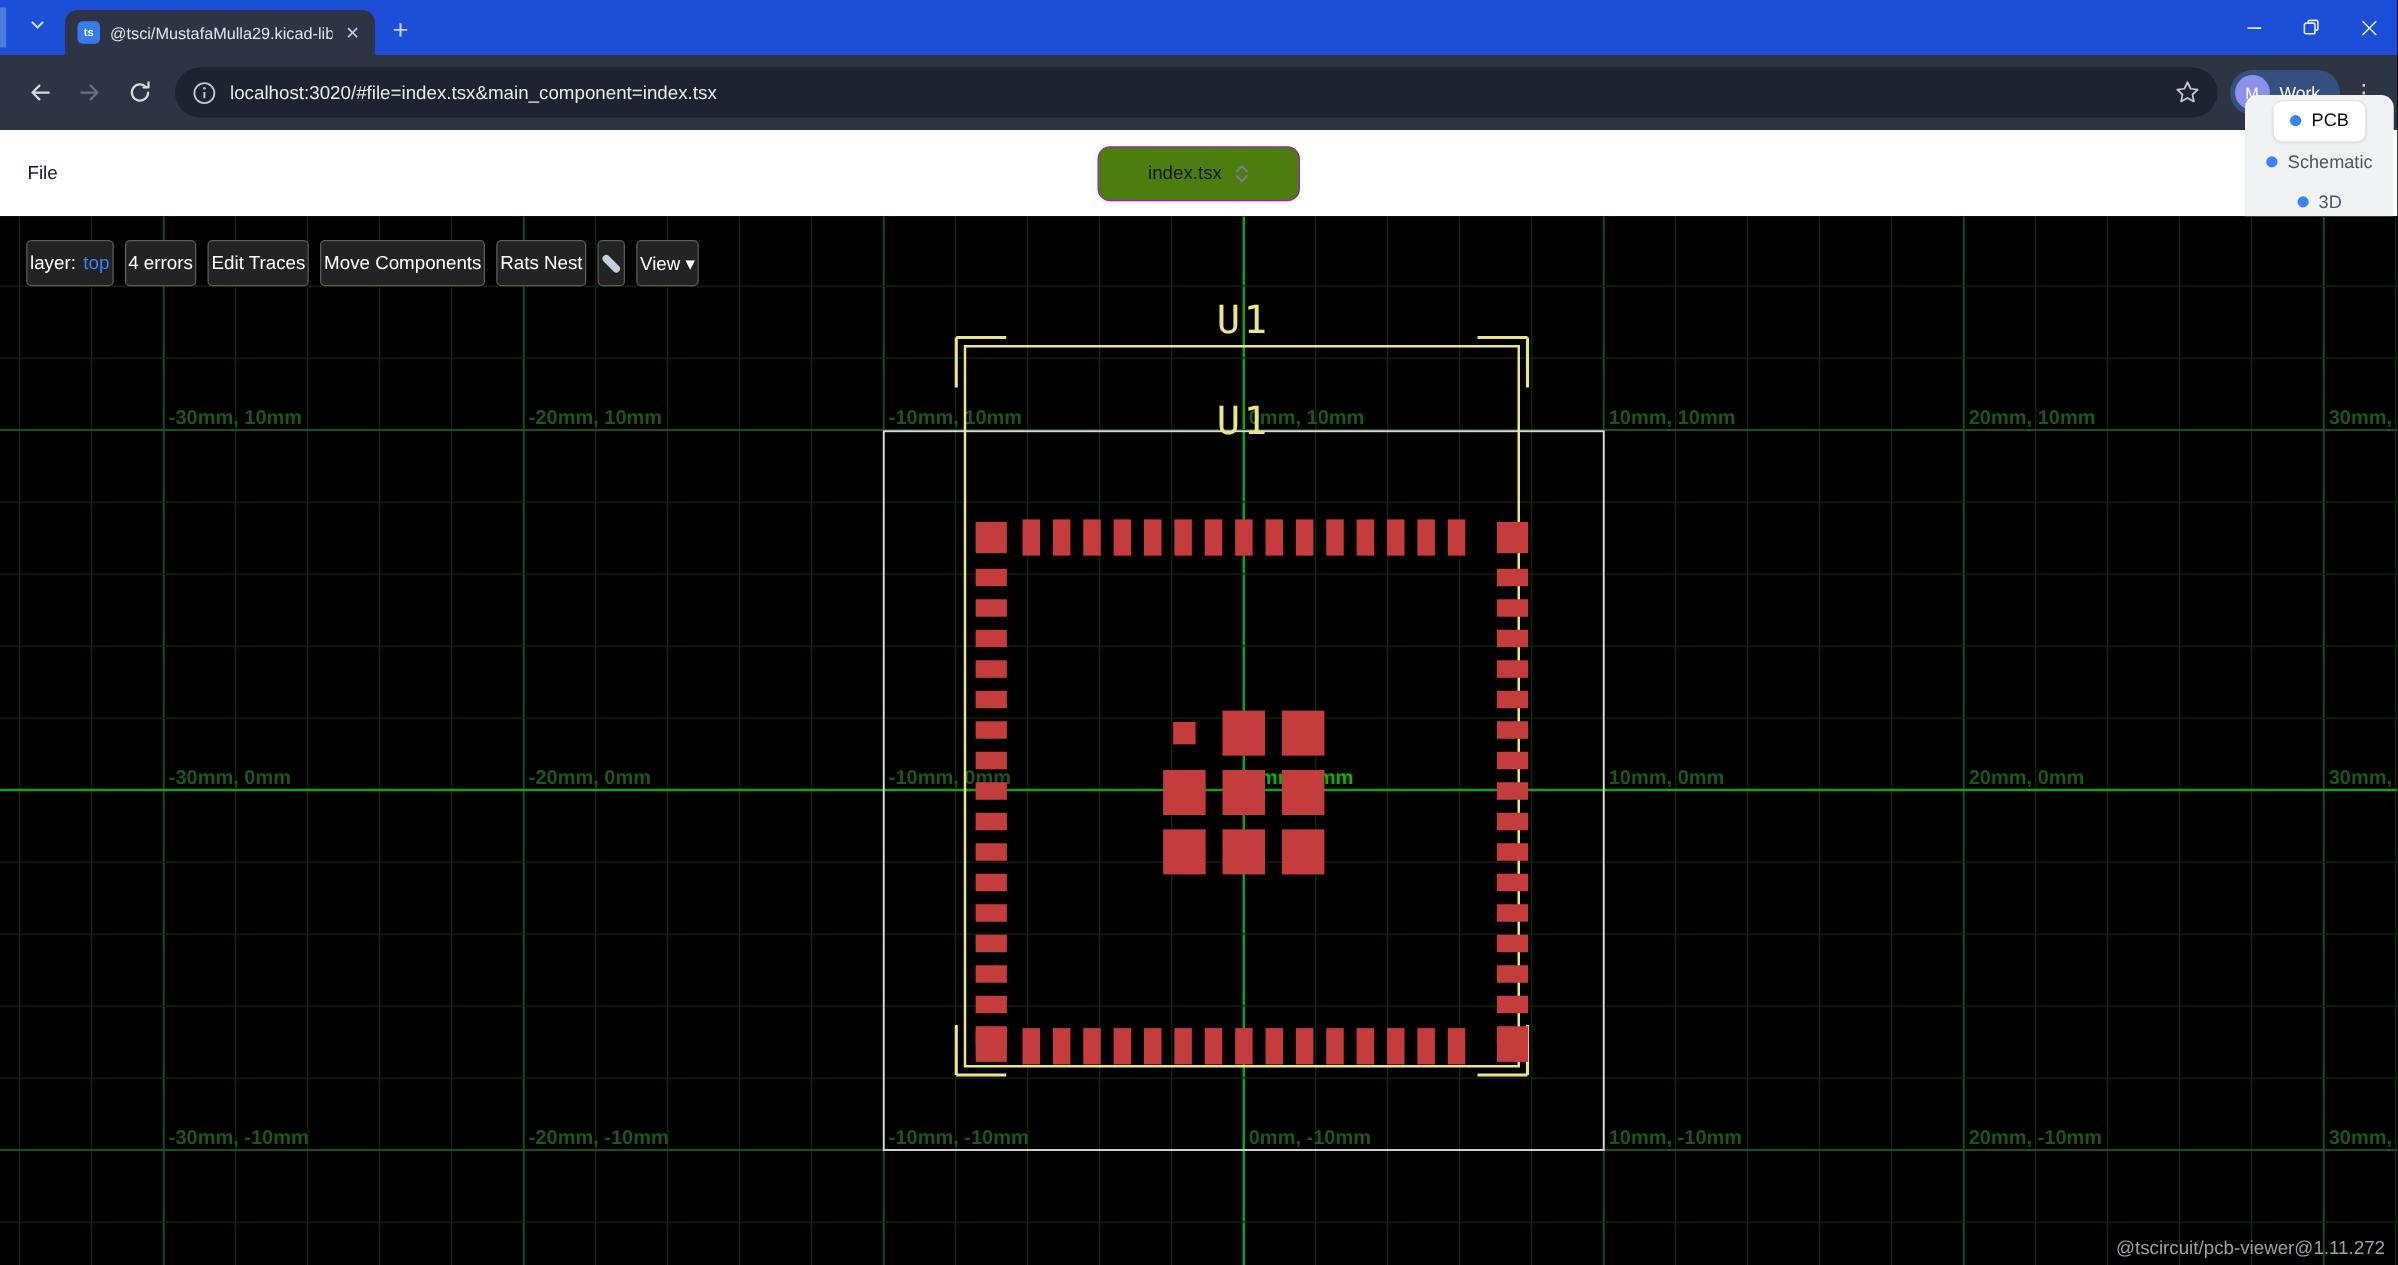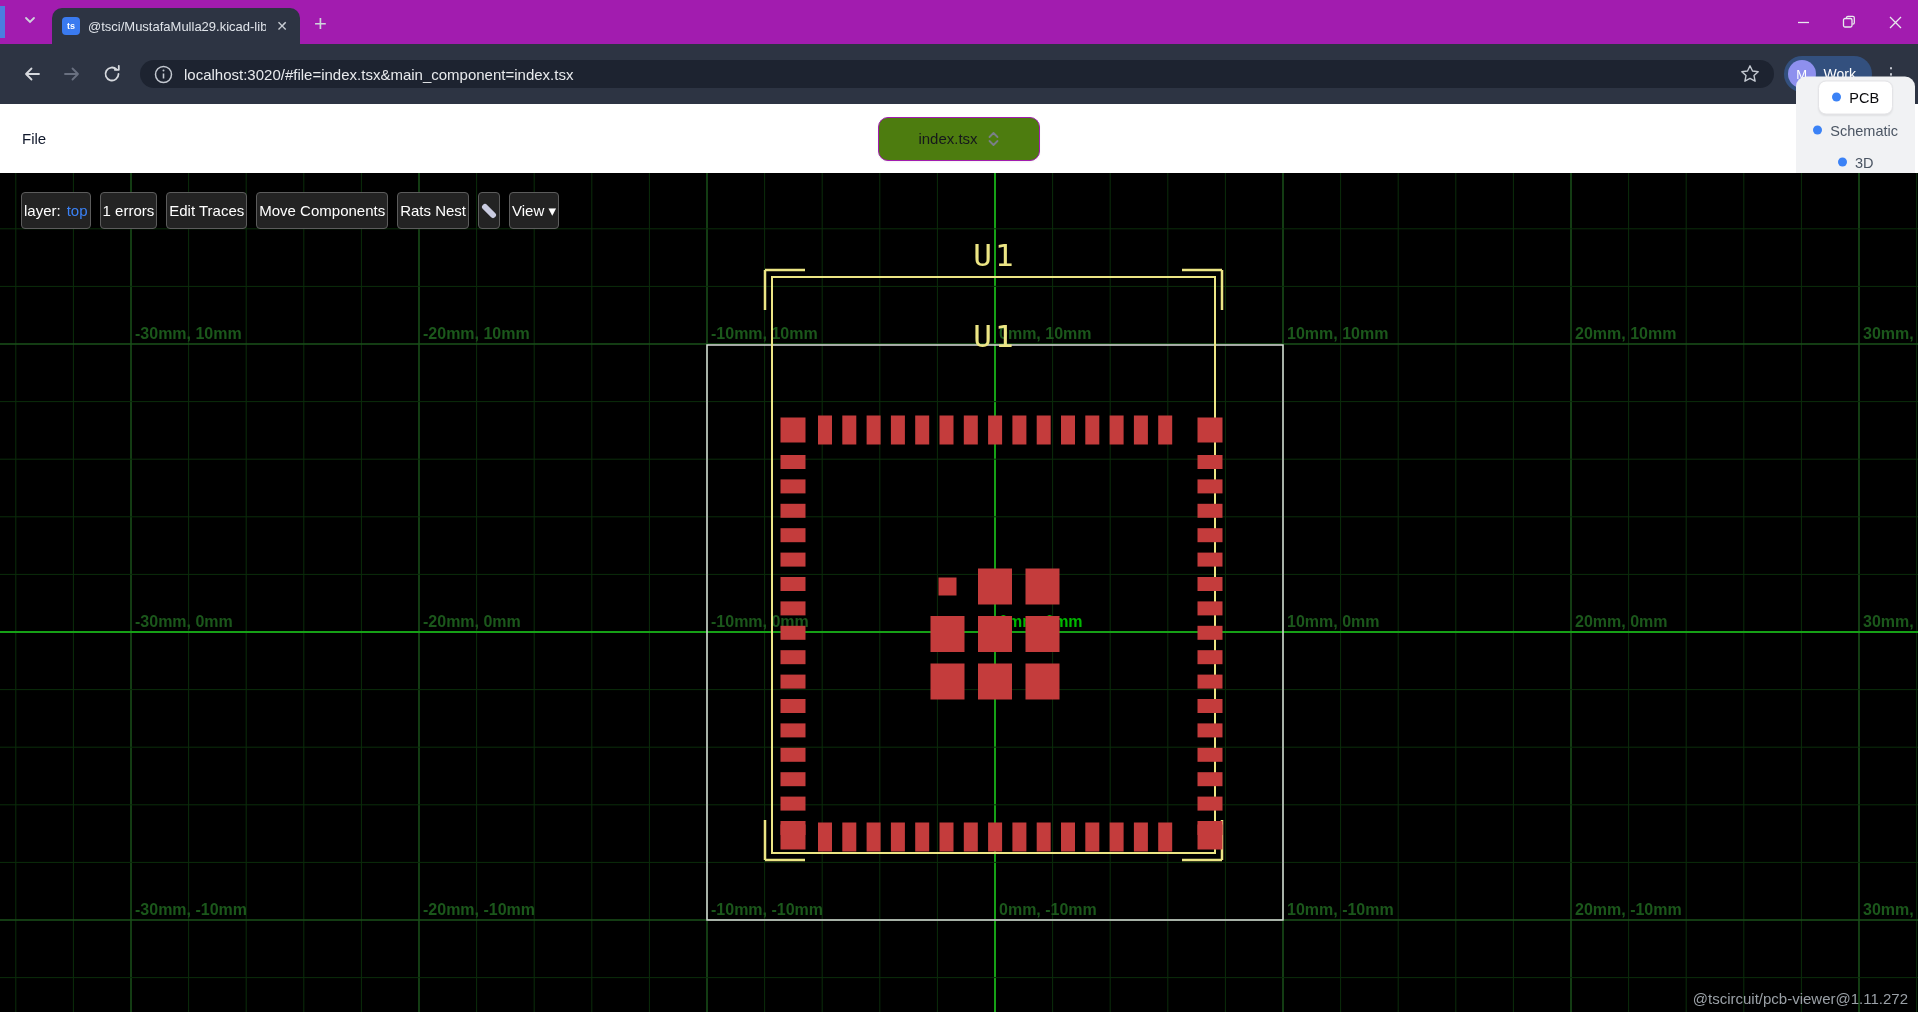--- a/index.html
+++ b/index.html
@@ -1,35 +1,35 @@
 <!DOCTYPE html>
 <html><head>
 <meta charset="utf-8">
 <style>
   * { box-sizing: border-box; margin: 0; padding: 0; }
   html,body { width:1918px; height:1012px; overflow:hidden; }
   body { font-family:"Liberation Sans", sans-serif; background:#000; position:relative; }
 
   
-  .tabbar { position:relative; height:44px; background:#a21caf; display:flex; align-items:flex-end; }
+  .tabbar { position:relative; height:44px; background:#1d4ed8; display:flex; align-items:flex-end; }
   .accent-stripe { position:absolute; left:0; top:6px; width:5px; height:32px; background:#4b7de0; }
   .tab-search-btn { width:32px; height:32px; margin:0 6px 6px 14px; border-radius:50%; display:flex; align-items:center; justify-content:center; color:#cfd3db; cursor:pointer; }
   .tab { height:36px; width:248px; background:#2d3443; border-radius:10px 10px 0 0; display:flex; align-items:center; padding:0 10px; gap:8px; color:#e0e4ea; font-size:13px; }
   .favicon { width:18px; height:18px; border-radius:4px; background:#3a7af0; color:#fff; font-size:9px; font-weight:bold; display:flex; align-items:center; justify-content:center; flex:none; }
   .tab-title { white-space:nowrap; overflow:hidden; flex:1; }
   .tab-close { color:#c9cdd4; font-size:14px; flex:none; padding:0 2px; cursor:pointer; }
   .newtab-btn { color:#cfd3db; font-size:22px; margin:0 0 10px 14px; cursor:pointer; line-height:20px; }
   .win-controls { position:absolute; right:0; top:0; height:44px; display:flex; }
   .win-btn { width:46px; height:44px; display:flex; align-items:center; justify-content:center; color:#e8eaed; cursor:pointer; }
 
   
   .browser-toolbar { height:60px; background:#2d3443; display:flex; align-items:center; padding:0 12px; }
   .nav-btn { width:34px; height:34px; display:flex; align-items:center; justify-content:center; margin:0 3px; color:#d6d9de; cursor:pointer; }
   .nav-btn.disabled { color:#697080; }
-  .omnibox { flex:1; height:28px; background:#1d2330; border-radius:20px; display:flex; align-items:center; padding:0 14px; margin:0 10px 0 8px; gap:11px; cursor:text; }
+  .omnibox { flex:1; height:40px; background:#1d2330; border-radius:20px; display:flex; align-items:center; padding:0 14px; margin:0 10px 0 8px; gap:11px; cursor:text; }
   .url-text { color:#e8eaed; font-size:15px; white-space:nowrap; overflow:hidden; flex:1; }
   .omni-icon { color:#c3c8d0; display:flex; flex:none; }
   .star-btn { margin-left:auto; }
   .profile-chip { height:36px; border-radius:18px; background:#33507e; display:flex; align-items:center; gap:8px; padding:0 16px 0 4px; color:#fff; font-size:14px; cursor:pointer; flex:none; }
   .avatar { width:28px; height:28px; border-radius:50%; background:#8e90ee; color:#fff; font-size:13px; display:flex; align-items:center; justify-content:center; }
   .kebab-btn { width:30px; height:34px; display:flex; align-items:center; justify-content:center; color:#cfd3db; font-size:18px; cursor:pointer; margin-left:4px; }
 
   
   .app-header { position:relative; height:69px; background:#fff; display:flex; align-items:center; }
   .file-menu { margin-left:22px; font-size:15px; color:#0f172a; cursor:pointer;text-align:right; }
@@ -313,21 +313,21 @@
       <text x="995" y="266" fill="#ece584" text-anchor="middle" font-size="31" font-family="&quot;DejaVu Sans Mono&quot;, monospace" letter-spacing="3">U1</text>
       <text x="995" y="347" fill="#ece584" text-anchor="middle" font-size="31" font-family="&quot;DejaVu Sans Mono&quot;, monospace" letter-spacing="3">U1</text>
     </svg>
 
   <div class="pcb-toolbar">
     <div class="tbtn">
       <span>layer:</span>
       <span class="layer-value">top</span>
     </div>
     <div class="tbtn">
-        <span>1 errors</span>
+        <span>4 errors</span>
       </div>
     <div class="tbtn">
         <span>Edit Traces</span>
       </div>
     <div class="tbtn">
         <span>Move Components</span>
       </div>
     <div class="tbtn">
         <span>Rats Nest</span>
       </div>

